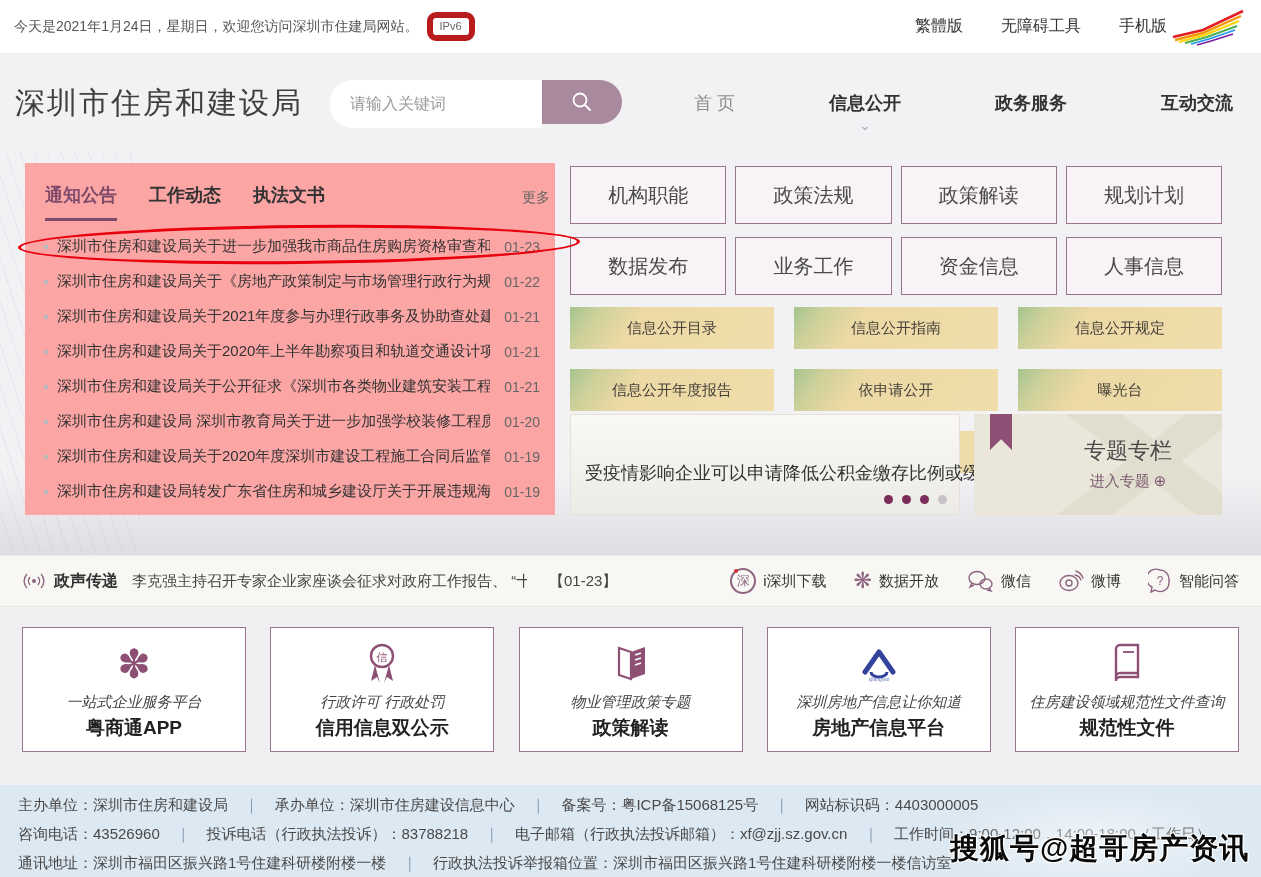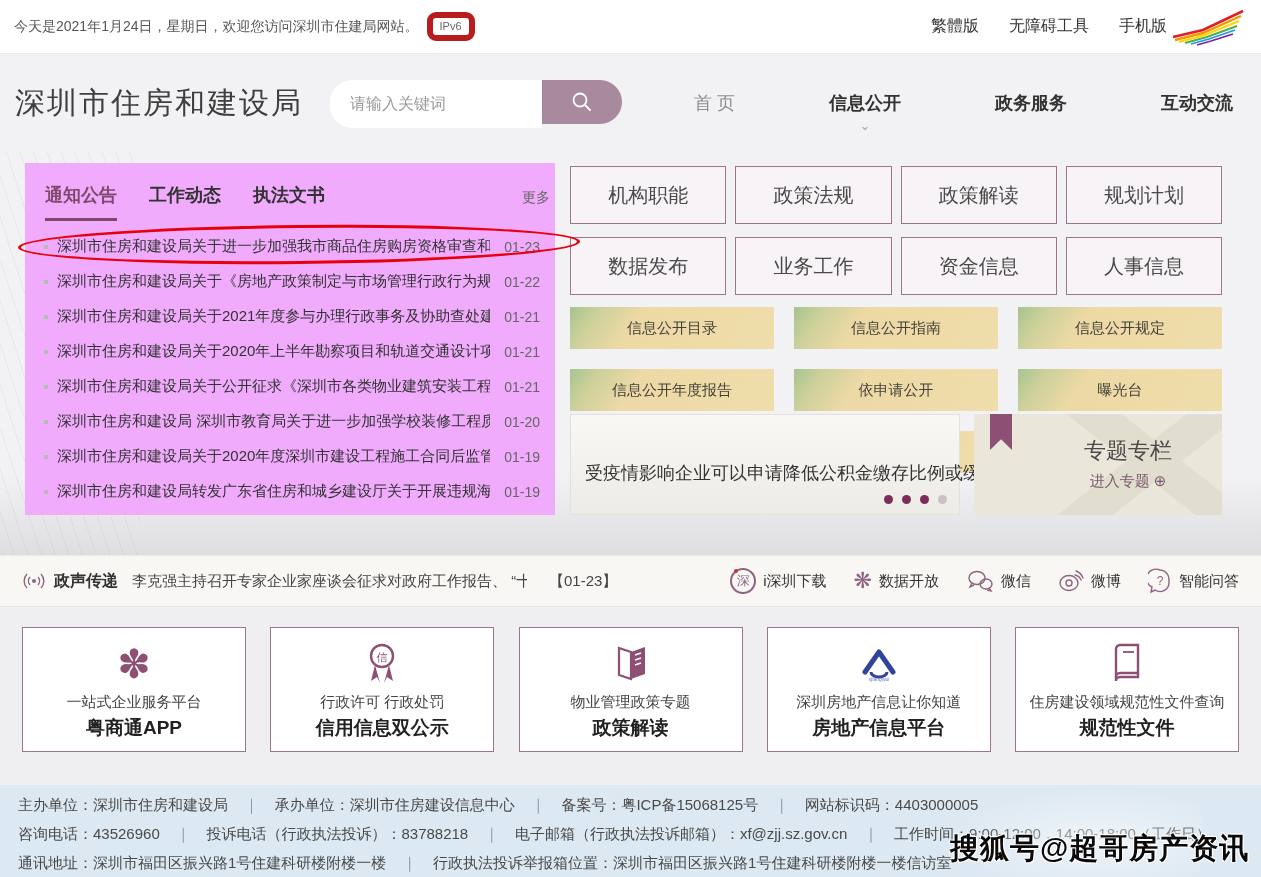--- a/index.html
+++ b/index.html
@@ -3,21 +3,21 @@
 <meta charset="utf-8">
 <style>
   * { margin:0; padding:0; box-sizing:border-box; }
   body { font-family:"Liberation Sans","DejaVu Sans",sans-serif; width:1261px; height:877px; overflow:hidden; background:#f2f1f4; }
   .page { position:relative; width:1261px; height:877px; }
 
   
   .topbar { position:absolute; top:0; left:0; right:0; height:54px; background:#fff; border-bottom:1px solid #ededed; display:flex; align-items:center; padding:0 14px; z-index:3; }
   .welcome { font-size:14px; color:#555; }
   .ipv6 { display:inline-block; margin-left:8px; font-size:11px; color:#666; border:6px solid #b91c1c; border-radius:9px; padding:0 7px; line-height:17px; }
-  .top-right { margin-left:auto; display:flex; align-items:center; gap:30px; }
+  .top-right { margin-left:auto; display:flex; align-items:center; gap:38px; }
   .top-link { font-size:16px; color:#333; text-decoration:none; cursor:pointer; }
   .city-logo { width:80px; height:42px; }
 
   
   .header { position:absolute; top:55px; left:0; right:0; height:96px; background:#f2f1f4; z-index:3; }
   .site-title { position:absolute; left:15px; top:28px; font-size:30px; color:#3f3f3f; letter-spacing:2px; }
   .search { position:absolute; left:330px; top:25px; height:44px; display:flex; }
   .search input { width:212px; height:48px; border:none; outline:none; background:#fff; border-radius:22px 0 0 22px; padding:9px 20px; font-size:16px; color:#333; }
   .search input::placeholder { color:#9a9a9a; }
   .search-btn { width:80px; height:44px; border:none; background:#a9899e; border-radius:0 22px 22px 0; cursor:pointer; display:flex; align-items:center; justify-content:center; }
@@ -27,21 +27,21 @@
   .nav-item .chev { display:none; }
   .nav-item.has-chev .chev { display:block; position:absolute; left:50%; bottom:-18px; transform:translateX(-50%); color:#b79cb0; font-size:13px; font-weight:normal; }
 
   
   .main { position:absolute; top:151px; left:0; right:0; height:404px; background:#f2f1f4; }
   .deco-cables { position:absolute; left:0; top:0; width:140px; height:404px;
     background:repeating-linear-gradient(72deg, rgba(140,140,150,.10) 0 1px, transparent 1px 13px); z-index:0; }
   .deco-bridge { position:absolute; left:0; bottom:0; width:100%; height:80px;
     background:linear-gradient(to bottom, transparent, rgba(130,130,135,.18)); z-index:0; }
 
-  .news-panel { position:absolute; left:25px; top:12px; width:530px; height:352px; background:#f0abfc; z-index:1; padding:0 15px; }
+  .news-panel { position:absolute; left:25px; top:12px; width:530px; height:352px; background:#fca5a5; z-index:1; padding:0 15px; }
   .tabs-row { position:relative; display:flex; gap:32px; padding:20px 5px 0; }
   .tab { font-size:18px; font-weight:bold; color:#333; cursor:pointer; padding-bottom:11px; }
   .tab.active { color:#7d4a6a; border-bottom:3px solid #7d4a6a; }
   .more-link { position:absolute; right:5px; top:26px; font-size:14px; color:#666; cursor:pointer; }
   .news-list { margin-top:8px; }
   .news-item { display:flex; align-items:center; height:35px; cursor:pointer; }
   .bullet { width:4px; height:4px; background:#b8b8b8; margin:0 9px 0 4px; flex:none; }
   .news-title { font-size:15px; color:#333; white-space:nowrap; overflow:hidden; flex:1; }
   .news-date { font-size:14px; color:#666; margin-left:14px; flex:none; }
 
@@ -78,21 +78,21 @@
   .qlink .ql-label { font-size:15px; color:#333; white-space:nowrap; }
   .ico-purple { color:#8d6480; }
   .iszn { width:26px; height:26px; border:2px solid #8d6480; border-radius:50%; color:#8d6480; font-size:13px; display:flex; align-items:center; justify-content:center; position:relative; }
   .iszn::after { content:""; position:absolute; left:2px; top:-1px; width:4px; height:4px; border-radius:50%; background:#d03030; }
 
   
   .cards-zone { position:absolute; top:608px; left:0; right:0; height:177px; background:#efeff1; z-index:1; }
   .cards { display:flex; justify-content:space-between; padding:19px 22px 0; }
   .card { width:224px; height:125px; background:#fff; border:1px solid #9b7590; text-align:center; cursor:pointer; }
   .card-icon { height:50px; margin-top:11px; display:flex; align-items:center; justify-content:center; }
-  .card-sub { font-size:15px; color:#444; margin-top:4px; }
+  .card-sub { font-size:15px; color:#444; margin-top:4px;font-style:italic; }
   .card-title { font-size:19px; font-weight:bold; color:#222; margin-top:3px; }
   .flower-glyph { font-size:40px; color:#8d5074; line-height:1; }
 
   
   .footer { position:absolute; top:785px; left:0; right:0; height:92px; background:#dce8f2; padding:5px 0 0 18px; z-index:1; overflow:hidden; }
   .footer-line { line-height:29px; font-size:15px; color:#4a4a4a; white-space:nowrap; }
   .seg + .seg::before { content:"｜"; margin:0 16px; color:#7d93a8; }
   .lotus { position:absolute; right:60px; top:0; width:260px; height:92px;
     background:radial-gradient(ellipse at 60% 60%, rgba(255,255,255,.55), transparent 70%); }
 

